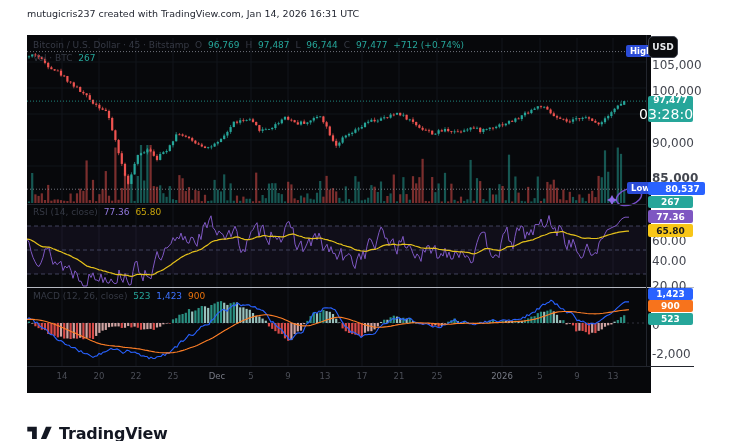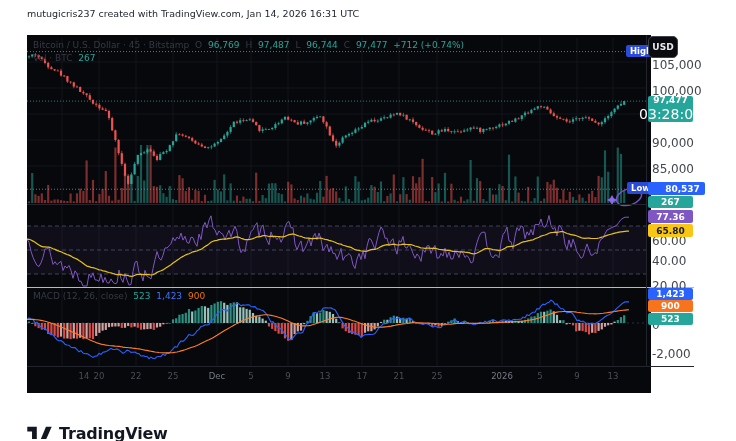--- a/index.html
+++ b/index.html
@@ -844,20 +844,25 @@
       <span class="faint">L</span>
       <span class="v-teal">96,744</span>
       <span class="faint">C</span>
       <span class="v-teal">97,477</span>
       <span class="v-teal">+712 (+0.74%)</span>
     </div>
     <div class="lg" id="legend-row2">
       <span class="faint">Vol · BTC</span>
       <span class="v-teal">267</span>
     </div>
+    <div class="lg" id="legend-rsi">
+      <span class="faint">RSI (14, close)</span>
+      <span class="v-purple">77.36</span>
+      <span class="v-yellow">65.80</span>
+    </div>
     <div class="lg" id="legend-macd">
       <span class="faint">MACD (12, 26, close)</span>
       <span class="v-teal">523</span>
       <span class="v-blue">1,423</span>
       <span class="v-orange">900</span>
     </div>
 
     <div id="usd-btn">USD</div>
     <div class="hl" id="lbl-high">High</div>
     <div class="hl" id="lbl-low">Low</div>
@@ -871,29 +876,29 @@
     <div class="badge" id="b-rsi1">77.36</div>
     <div class="badge" id="b-rsi2">65.80</div>
     <div class="badge" id="b-macd2">1,423</div>
     <div class="badge" id="b-macd3">900</div>
     <div class="badge" id="b-macd1">523</div>
 
     <div id="scale-ticks">
         <div class="tick" style="top: 23px;">105,000</div>
         <div class="tick" style="top: 49px;">100,000</div>
         <div class="tick" style="top: 101px;">90,000</div>
-        <div class="tick" style="top: 127px;">85,000</div>
+        <div class="tick" style="top: 136px; font-weight: bold;">85,000</div>
         <div class="tick" style="top: 199px;">60.00</div>
         <div class="tick" style="top: 219px;">40.00</div>
         <div class="tick" style="top: 244px;">20.00</div>
         <div class="tick" style="top: 283px;">0</div>
         <div class="tick" style="top: 312px;">-2,000</div>
       </div>
     <div id="time-labels">
-        <div class="tlabel" style="left: 35px; margin-left: 22px;">14</div>
+        <div class="tlabel" style="left: 35px;">14</div>
         <div class="tlabel" style="left: 72px;">20</div>
         <div class="tlabel" style="left: 109px;">22</div>
         <div class="tlabel" style="left: 146px;">25</div>
         <div class="tlabel major" style="left: 190px;">Dec</div>
         <div class="tlabel" style="left: 224px;">5</div>
         <div class="tlabel" style="left: 261px;">9</div>
         <div class="tlabel" style="left: 298px;">13</div>
         <div class="tlabel" style="left: 335px;">17</div>
         <div class="tlabel" style="left: 372px;">21</div>
         <div class="tlabel" style="left: 410px;">25</div>

